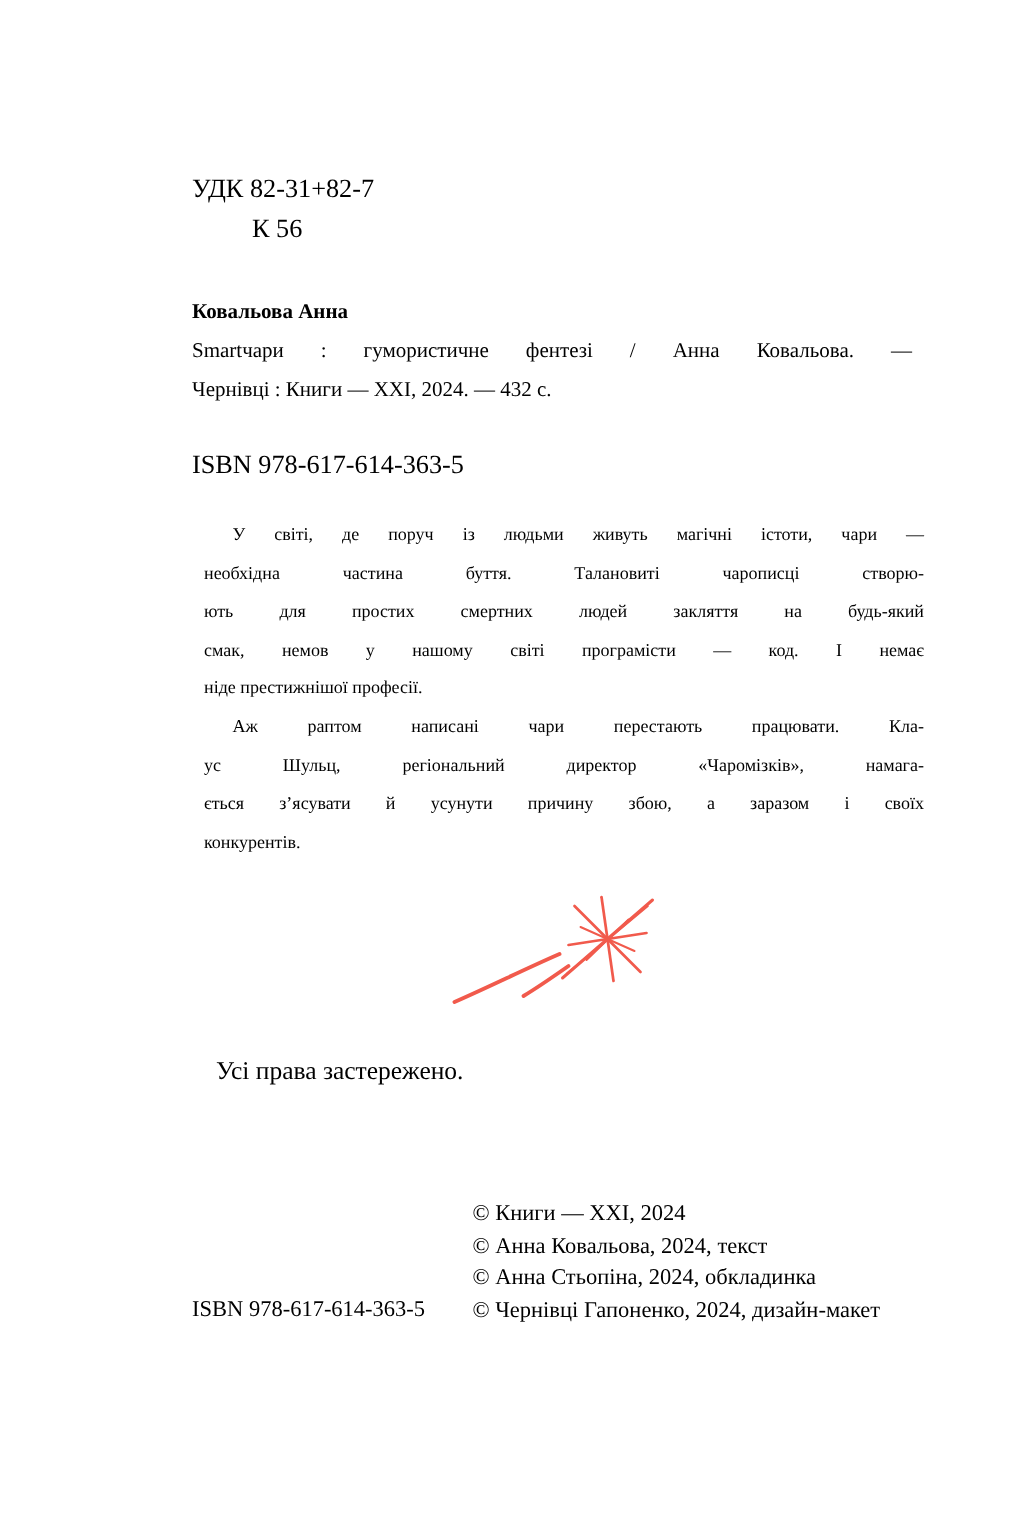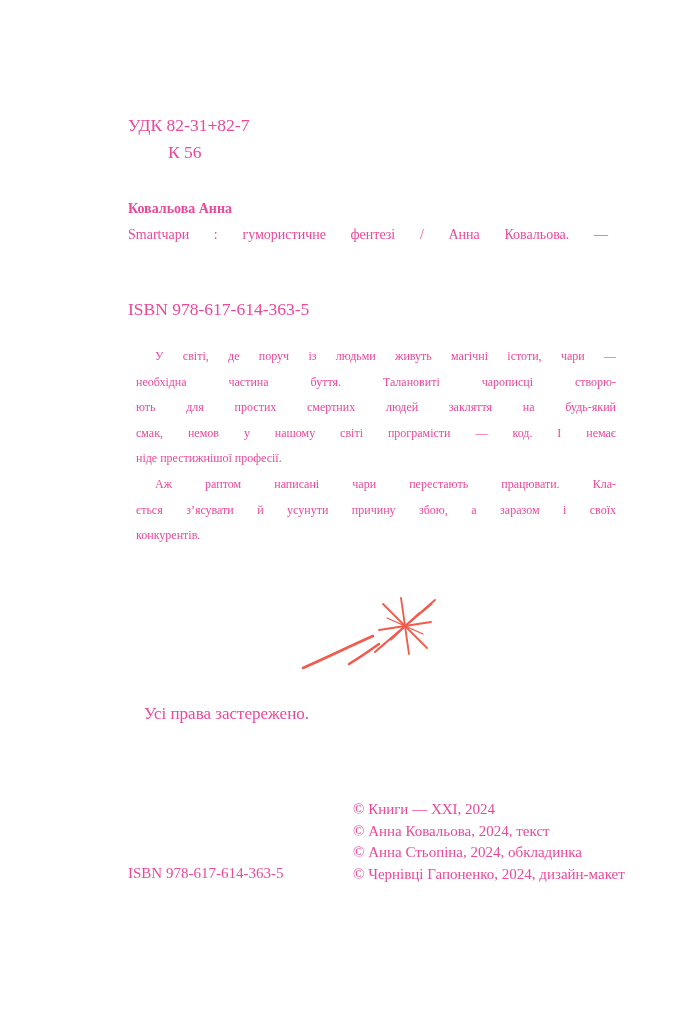--- a/index.html
+++ b/index.html
@@ -2,69 +2,71 @@
 <html lang="uk"><head>
 <meta charset="utf-8">
 <style>
   html,body{margin:0;padding:0;}
   body{background:#e9e9e9;}
   .page{
     position:relative;
     width:688px;height:1024px;
     margin:0 auto;
     background:#ffffff;
-    color:#ec4899;
+    color:#000000;
     font-family:"Liberation Serif","DejaVu Serif",serif;
     overflow:hidden;
   }
   .abs{position:absolute;}
   
   .udc{left:128px;top:112px;font-size:17.5px;line-height:27px;}
   .udc .k{padding-left:40px;}
   
   .catalog{left:128px;top:196px;width:480px;font-size:14px;line-height:26px;}
   .catalog .author{font-weight:bold;}
   .jline{text-align:justify;text-align-last:justify;}
   .isbn-top{left:128px;top:296px;font-size:17.5px;line-height:26px;}
   
   .annotation{left:136px;top:344px;width:480px;font-size:12px;line-height:25.6px;}
   .indent{text-indent:19px;}
   
   .star-wrap{left:288px;top:588px;width:170px;height:100px;}
   
   .rights{left:144px;top:703px;width:500px;font-size:17px;line-height:21.3px;}
   
-  .credits{left:315px;top:799px;font-size:15px;line-height:21.5px;margin-left:38px;}
+  .credits{left:315px;top:799px;font-size:15px;line-height:21.5px;}
   .credits .it{}
   .isbn-bottom{left:128px;top:863px;font-size:15px;line-height:21.5px;}
 </style>
 </head>
 <body>
 
 <div class="page">
 
   <div class="abs udc">
     <div>УДК 82-31+82-7</div>
     <div class="k">К 56</div>
   </div>
 
   <div class="abs catalog">
     <div class="author">Ковальова Анна</div>
     <div class="jline">Smartчари : гумористичне фентезі / Анна Ковальова. —</div>
+    <div>Чернівці : Книги — XXI, 2024. — 432 с.</div>
   </div>
 
   <div class="abs isbn-top">ISBN 978-617-614-363-5</div>
 
   <div class="abs annotation">
     <div class="jline indent">У світі, де поруч із людьми живуть магічні істоти, чари —</div>
     <div class="jline">необхідна частина буття. Талановиті чарописці створю-</div>
     <div class="jline">ють для простих смертних людей закляття на будь-який</div>
     <div class="jline">смак, немов у нашому світі програмісти — код. І немає</div>
     <div>ніде престижнішої професії.</div>
     <div class="jline indent">Аж раптом написані чари перестають працювати. Кла-</div>
+    <div class="jline">ус Шульц, регіональний директор «Чаромізків», намага-</div>
     <div class="jline">ється з’ясувати й усунути причину збою, а заразом і своїх</div>
     <div>конкурентів.</div>
   </div>
 
   <div class="abs star-wrap">
     <svg width="170" height="100" viewBox="0 0 170 100">
       <g fill="none" stroke-linecap="round" stroke="#f15a4c">
 
         <line x1="147" y1="12" x2="87" y2="64" stroke-width="2"></line>
         <line x1="95" y1="16" x2="139" y2="60" stroke-width="1.8"></line>

